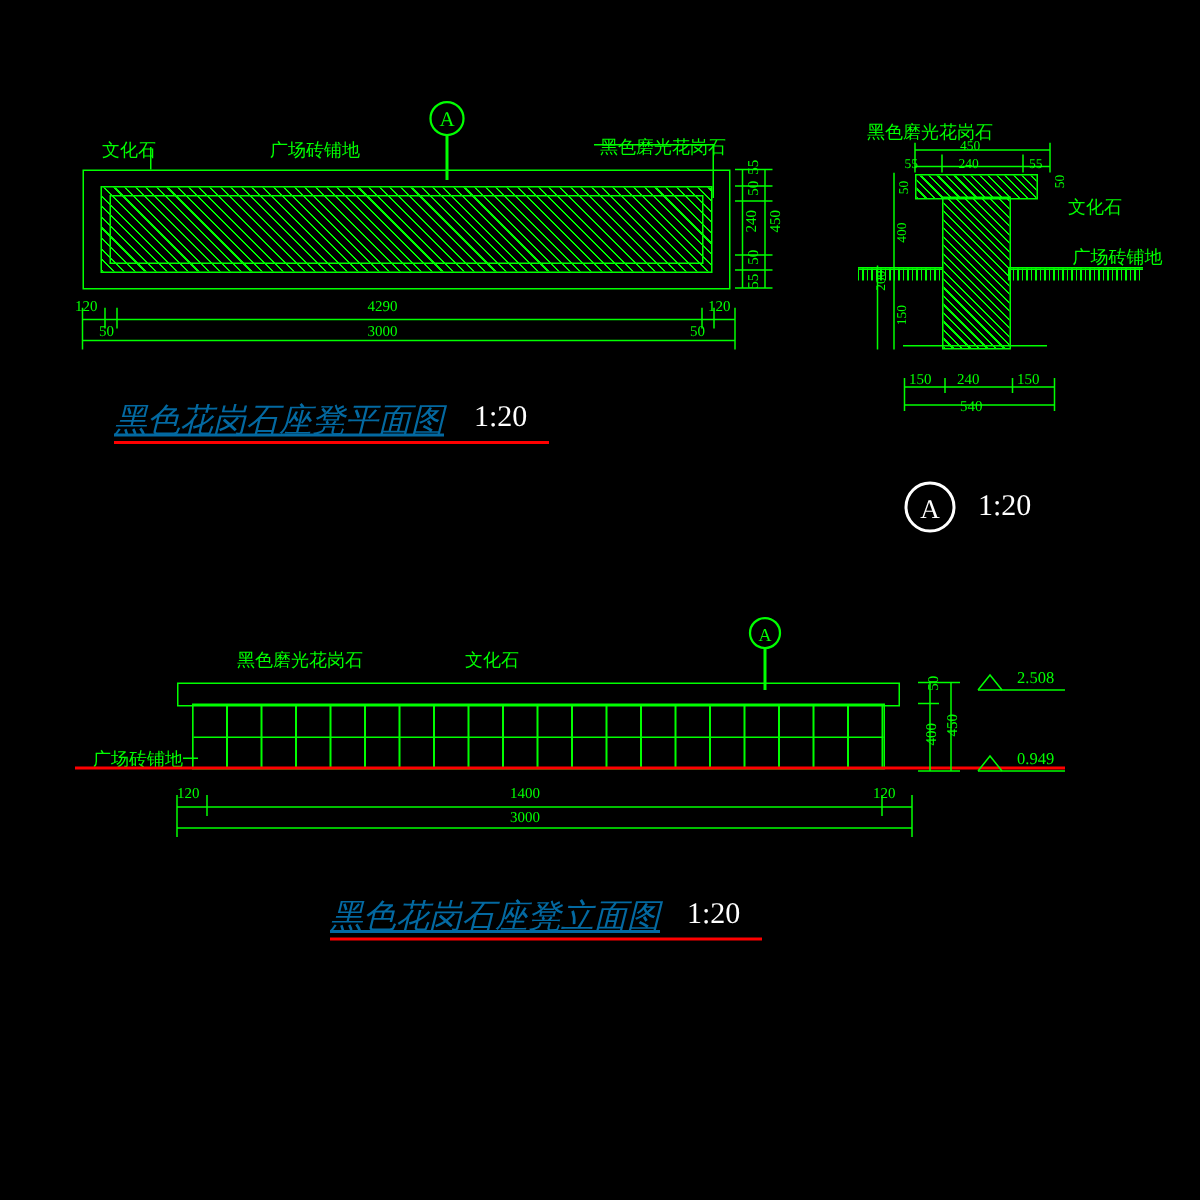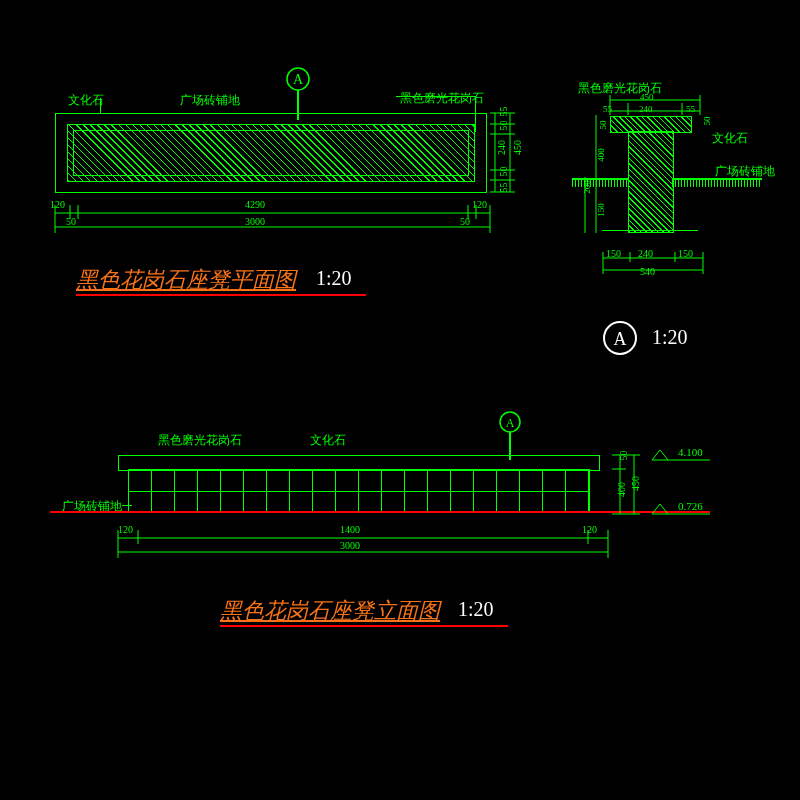--- a/index.html
+++ b/index.html
@@ -1,19 +1,19 @@
 <!DOCTYPE html>
 <html><head>
 <meta charset="utf-8">
 <style>
 body{margin:0;background:#000;width:800px;height:800px;position:relative;font-family:"SimSun",serif;overflow:hidden}
 .txt{position:absolute;font-size:12px;white-space:nowrap}
 .green{color:#0f0}
 .white{color:#fff}
-.cyan{color:#f97316}
+.cyan{color:#0369a1}
 .title{font-size:22px;font-style:italic;font-family:"KaiTi","STKaiti",serif}
 .line{position:absolute;background:#0f0}
 .redline{position:absolute;background:#f00}
 .hatch{background:repeating-linear-gradient(45deg,#0f0 0,#0f0 1px,transparent 1px,transparent 5px)}
 .hatch2{background:repeating-linear-gradient(45deg,#0f0 0,#0f0 1px,transparent 1px,transparent 4px)}
 .box{position:absolute;border:1px solid #0f0}
 svg{position:absolute}
 </style>
 </head>
 <body>
@@ -156,26 +156,26 @@
 <line x1="0" y1="62" x2="28" y2="62" stroke="#0f0"></line>
 </svg>
 <div class="txt green" style="left:618px;top:450px;transform:rotate(-90deg);font-size:10px">50</div>
 <div class="txt green" style="left:614px;top:484px;transform:rotate(-90deg);font-size:10px">400</div>
 <div class="txt green" style="left:628px;top:478px;transform:rotate(-90deg);font-size:10px">450</div>
 
 <svg style="left:650px;top:448px" width="70" height="16">
 <polyline points="2,12 10,2 18,12" fill="none" stroke="#0f0"></polyline>
     <line x1="2" y1="12" x2="60" y2="12" stroke="#0f0"></line>
 </svg>
-<div class="txt green" style="left:678px;top:446px;font-size:11px">4.100</div>
+<div class="txt green" style="left:678px;top:446px;font-size:11px">2.508</div>
 <svg style="left:650px;top:502px" width="70" height="16">
 <polyline points="2,12 10,2 18,12" fill="none" stroke="#0f0"></polyline>
     <line x1="2" y1="12" x2="60" y2="12" stroke="#0f0"></line>
 </svg>
-<div class="txt green" style="left:678px;top:500px;font-size:11px">0.726</div>
+<div class="txt green" style="left:678px;top:500px;font-size:11px">0.949</div>
 
 <svg style="left:110px;top:530px" width="510" height="36">
 <line x1="8" y1="8" x2="498" y2="8" stroke="#0f0"></line>
     <line x1="8" y1="22" x2="498" y2="22" stroke="#0f0"></line>
 <line x1="8" y1="0" x2="8" y2="28" stroke="#0f0"></line>
     <line x1="28" y1="0" x2="28" y2="14" stroke="#0f0"></line>
 <line x1="478" y1="0" x2="478" y2="14" stroke="#0f0"></line>
     <line x1="498" y1="0" x2="498" y2="28" stroke="#0f0"></line>
 </svg>
 <div class="txt green" style="left:118px;top:524px;font-size:10px">120</div>

